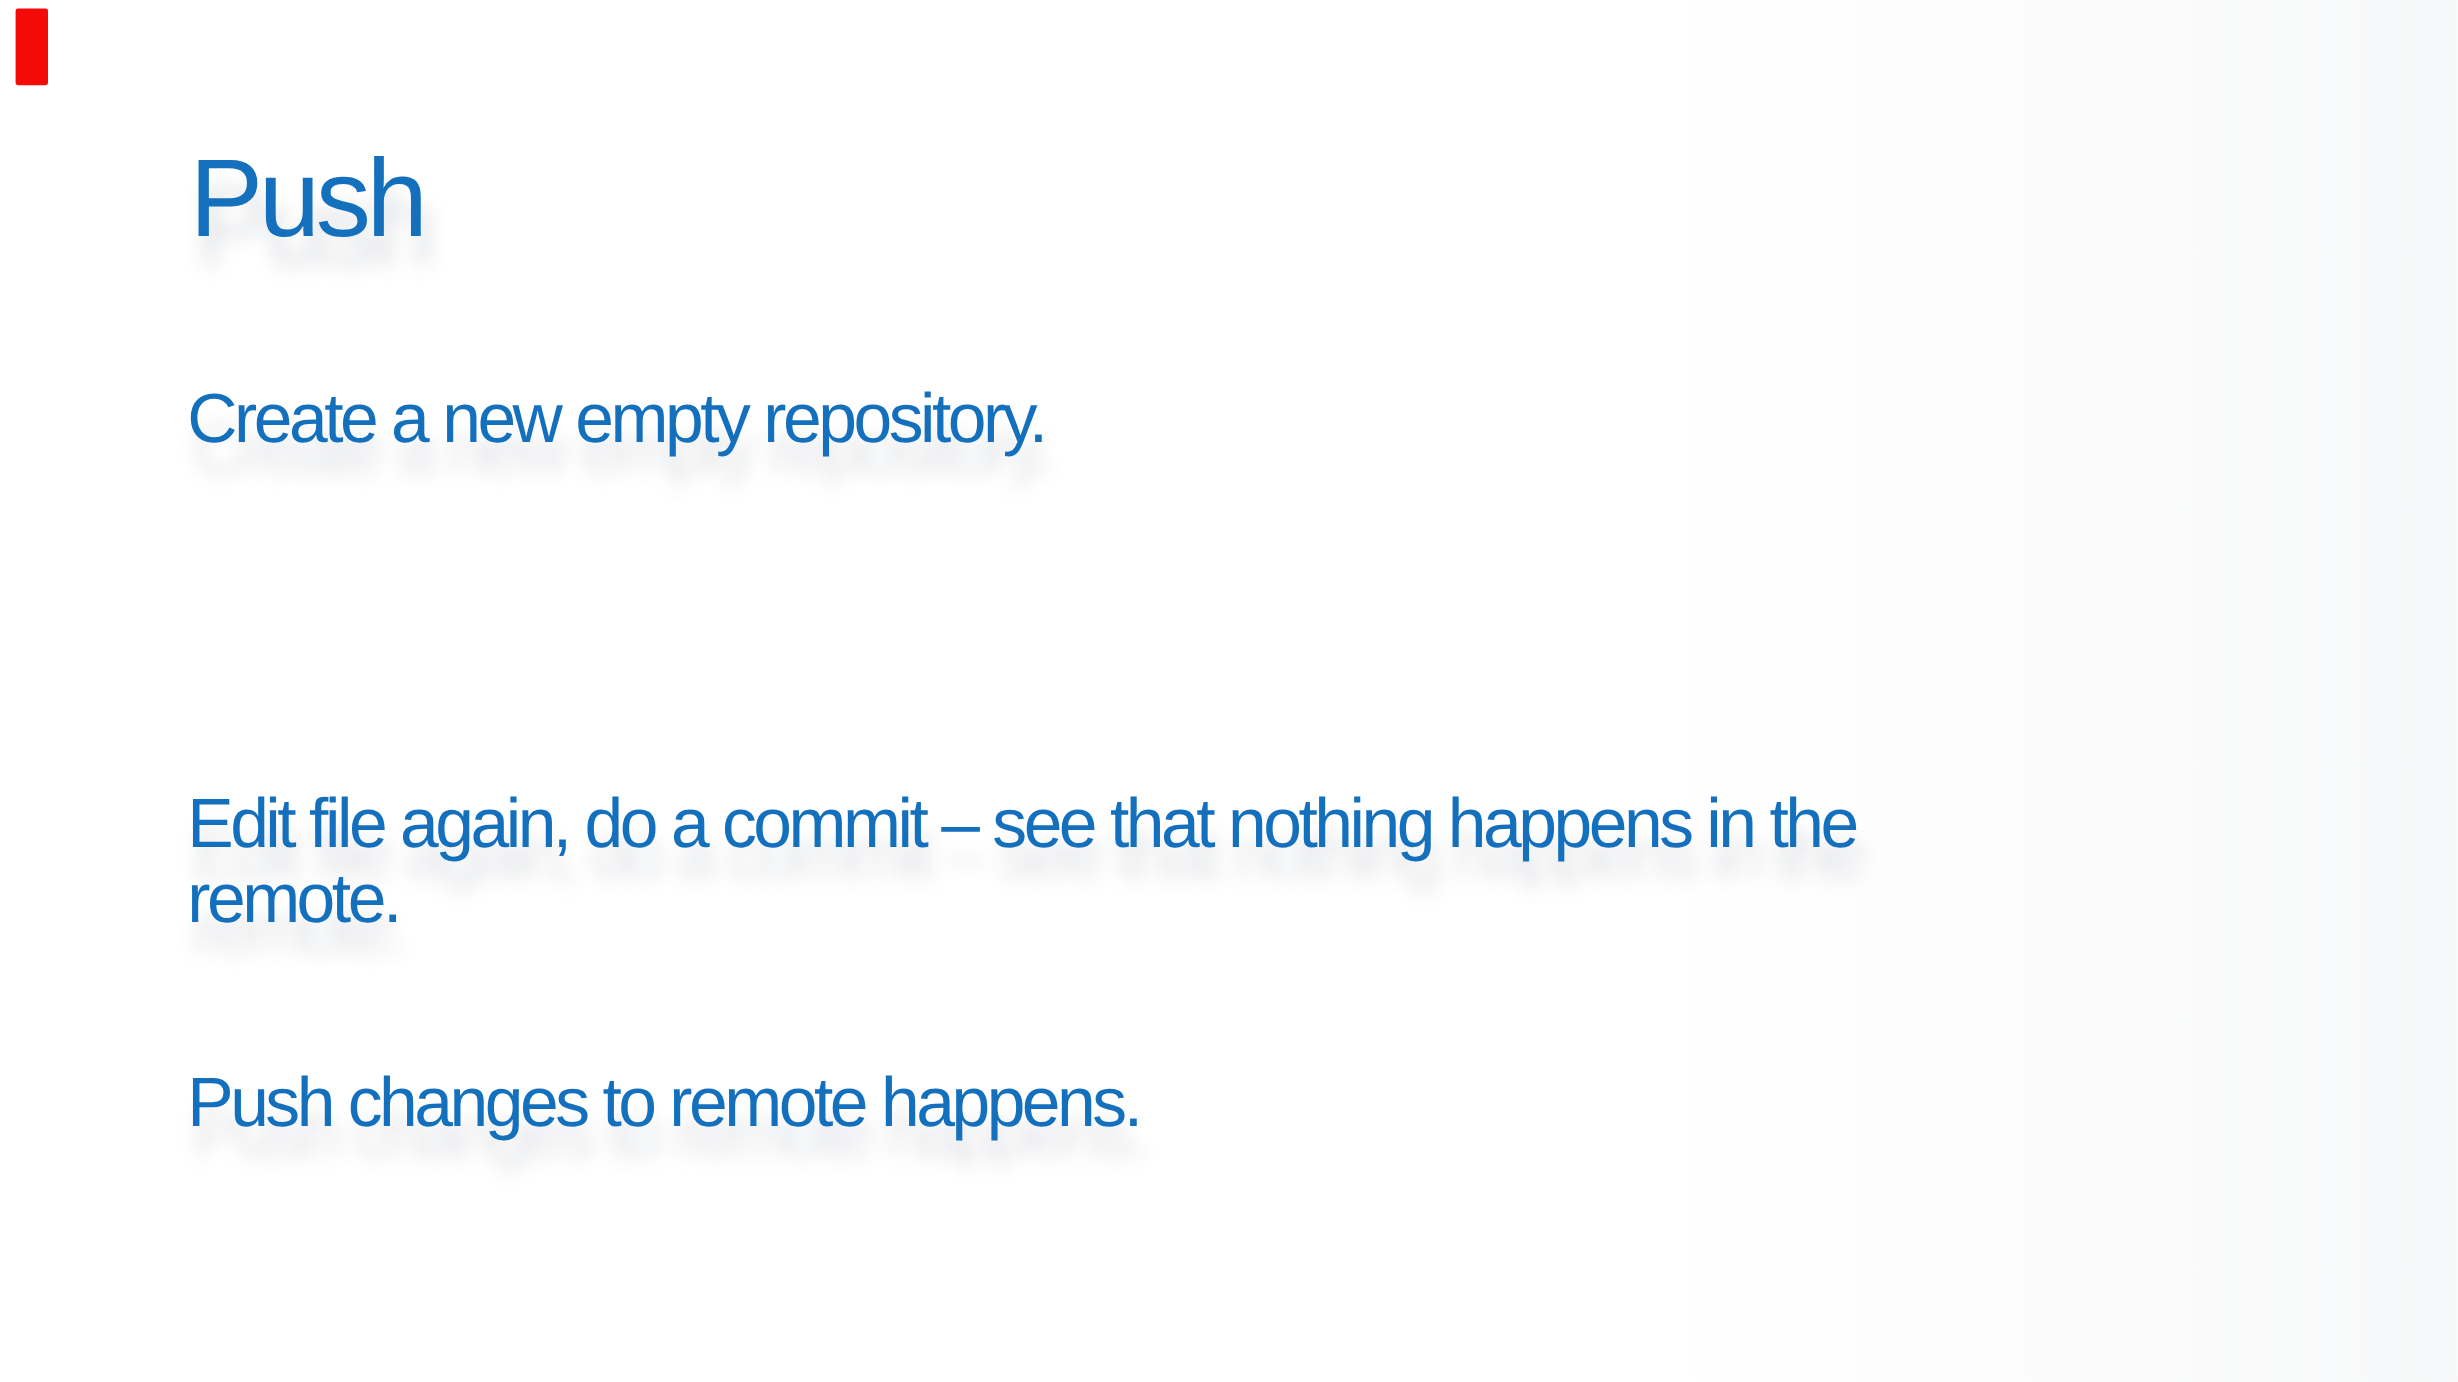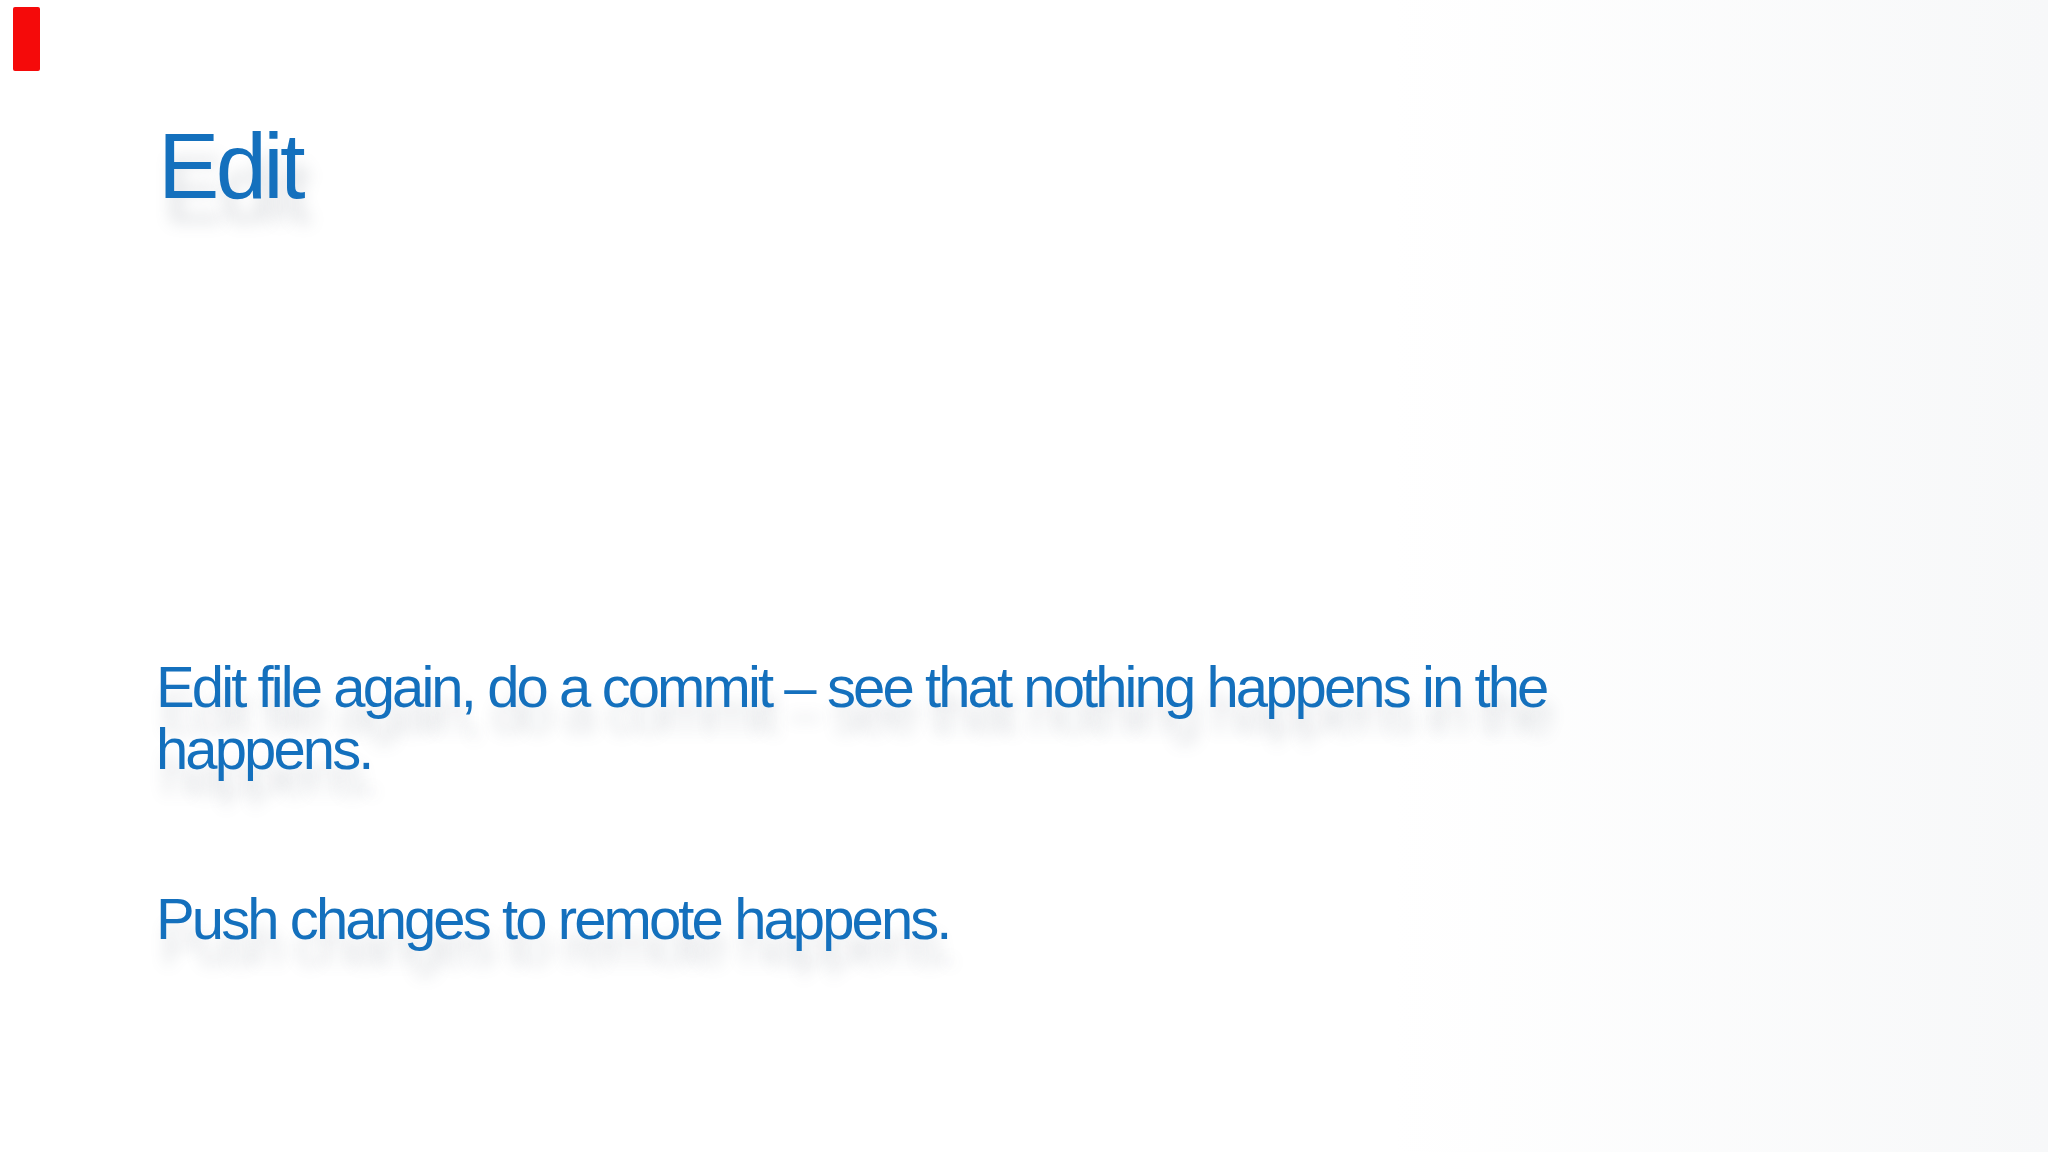--- a/index.html
+++ b/index.html
@@ -56,26 +56,29 @@
   .para-3 { top: 656px; }
   .para-4 { top: 888px; }
 </style>
 </head>
 <body>
 
 <div class="slide" style="--text-blue: #1470bd; --record-red: #f50a0a;">
 
   <div class="rec-indicator"></div>
 
-  <h1 class="title">Edit</h1>
+  <h1 class="title">Push</h1>
 
+  <div class="para para-1">
+    <div class="line">Create a new empty repository.</div>
+  </div>
 
 
   <div class="para para-3">
     <div class="line">Edit file again, do a commit – see that nothing happens in the</div>
-    <div class="line">happens.</div>
+    <div class="line">remote.</div>
   </div>
 
   <div class="para para-4">
     <div class="line">Push changes to remote happens.</div>
   </div>
 
 </div>
 
 </body></html>

